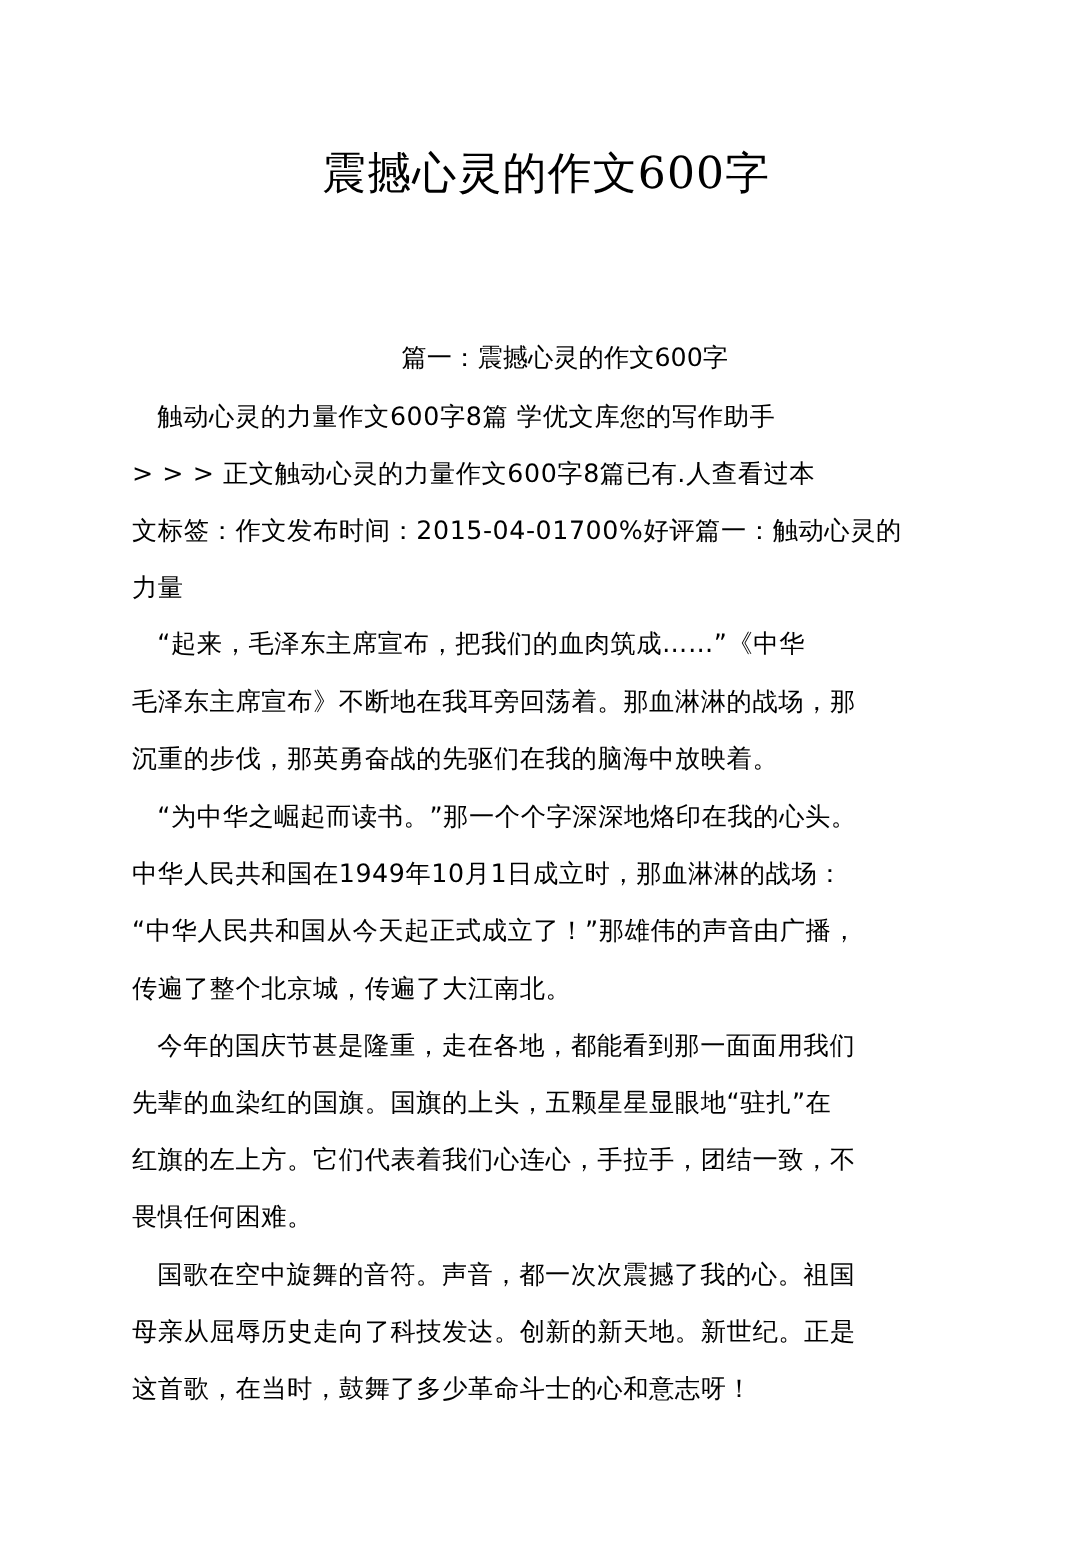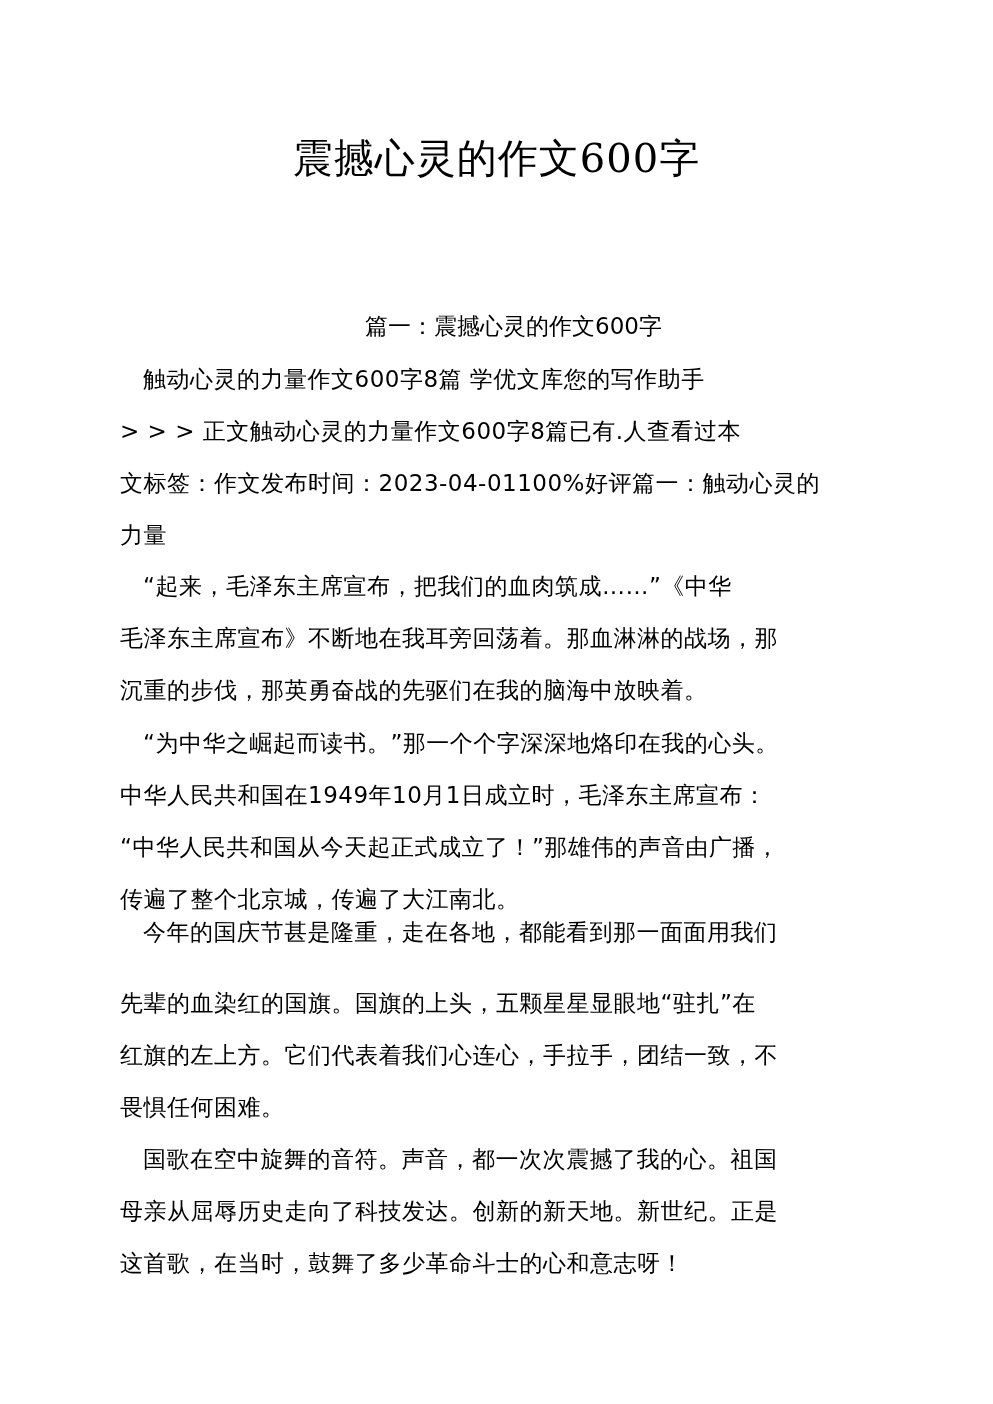--- a/index.html
+++ b/index.html
@@ -41,33 +41,33 @@
   </style>
 </head>
 <body>
 
 <div class="page">
   <div class="title">震撼心灵的作文600字</div>
   <div class="subtitle">篇一：震撼心灵的作文600字</div>
 
   <div class="line indent" style="top:361px">触动心灵的力量作文600字8篇  学优文库您的写作助手</div>
   <div class="line" style="top:413px"> &gt;   &gt;   &gt;  正文触动心灵的力量作文600字8篇已有.人查看过本</div>
-  <div class="line" style="top:465px">文标签：作文发布时间：2023-04-01100%好评篇一：触动心灵的</div>
+  <div class="line" style="top:465px">文标签：作文发布时间：2015-04-01700%好评篇一：触动心灵的</div>
   <div class="line" style="top:517px">力量</div>
 
   <div class="line indent" style="top:568px">“起来，毛泽东主席宣布，把我们的血肉筑成……”《中华</div>
   <div class="line" style="top:620px">毛泽东主席宣布》不断地在我耳旁回荡着。那血淋淋的战场，那</div>
   <div class="line" style="top:672px">沉重的步伐，那英勇奋战的先驱们在我的脑海中放映着。</div>
 
   <div class="line indent" style="top:725px">“为中华之崛起而读书。”那一个个字深深地烙印在我的心头。</div>
-  <div class="line" style="top:777px">中华人民共和国在1949年10月1日成立时，毛泽东主席宣布：</div>
+  <div class="line" style="top:777px">中华人民共和国在1949年10月1日成立时，那血淋淋的战场：</div>
   <div class="line" style="top:881px">传遍了整个北京城，传遍了大江南北。</div>
   <div class="line" style="top:829px">“中华人民共和国从今天起正式成立了！”那雄伟的声音由广播，</div>
 
-  <div class="line indent" style="top:914px">今年的国庆节甚是隆重，走在各地，都能看到那一面面用我们</div>
+  <div class="line indent" style="top:933px">今年的国庆节甚是隆重，走在各地，都能看到那一面面用我们</div>
   <div class="line" style="top:985px">先辈的血染红的国旗。国旗的上头，五颗星星显眼地“驻扎”在</div>
   <div class="line" style="top:1037px">红旗的左上方。它们代表着我们心连心，手拉手，团结一致，不</div>
   <div class="line" style="top:1089px">畏惧任何困难。</div>
 
   <div class="line indent" style="top:1141px">国歌在空中旋舞的音符。声音，都一次次震撼了我的心。祖国</div>
   <div class="line" style="top:1193px">母亲从屈辱历史走向了科技发达。创新的新天地。新世纪。正是</div>
   <div class="line" style="top:1245px">这首歌，在当时，鼓舞了多少革命斗士的心和意志呀！</div>
 </div>
 
 </body></html>

